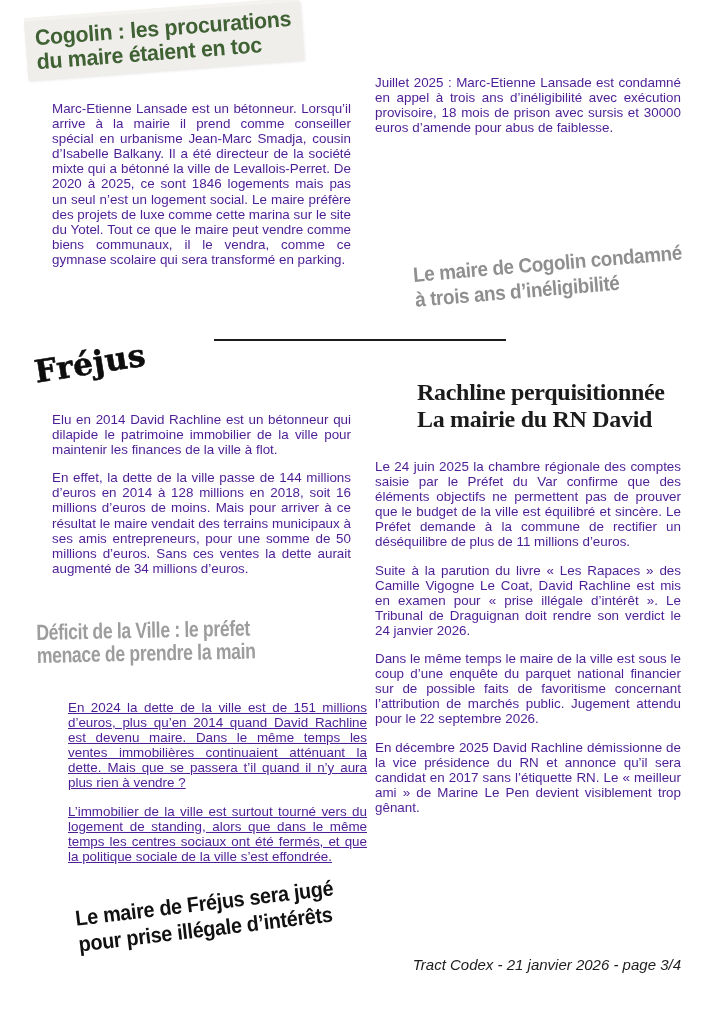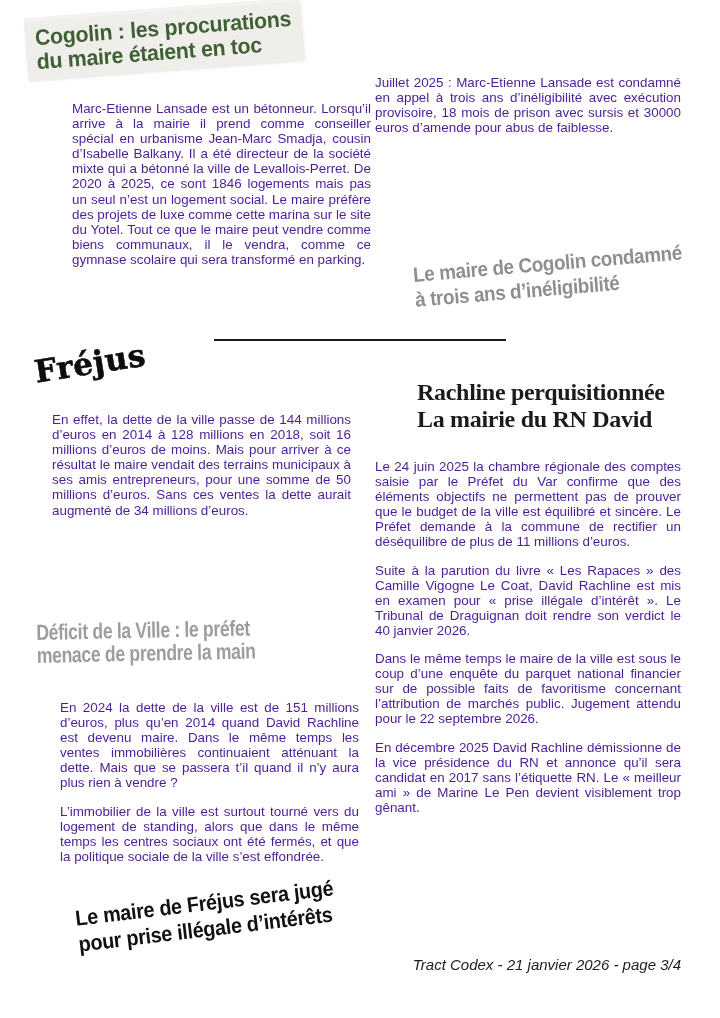--- a/index.html
+++ b/index.html
@@ -86,24 +86,24 @@
   }
 
   
   .footer {
     left: 375px; top: 956px; width: 306px;
     text-align: right; font-style: italic;
     font-size: 15px; color: #1d1d1d;
   }
 
   
-  .col-left-cogolin  { left: 52px;  top: 101px; width: 299px; margin-left: 20px; }
+  .col-left-cogolin  { left: 52px;  top: 101px; width: 299px; }
   .col-right-cogolin { left: 375px; top: 75px;  width: 306px; }
   .col-left-frejus-1 { left: 52px;  top: 412px; width: 299px; }
-  .col-left-frejus-2 { left: 60px;  top: 700px; width: 299px; }
+  .col-left-frejus-2 { left: 68px;  top: 700px; width: 299px; text-decoration: underline; }
   .col-right-frejus  { left: 375px; top: 459px; width: 306px; }
 </style>
 </head>
 <body>
 
 <div class="page">
 
   <div class="abs clip-green">
     <div class="hl">Cogolin : les procurations</div>
     <div class="hl">du maire étaient en toc</div>
@@ -120,20 +120,21 @@
   <div class="abs h-gray-cogolin">
     <div>Le maire de Cogolin condamné</div>
     <div>à trois ans d’inéligibilité</div>
   </div>
 
   <div class="abs separator"></div>
 
   <div class="abs frejus-title">Fréjus</div>
 
   <div class="abs body-text col-left-frejus-1">
+    <p>Elu en 2014 David Rachline est un bétonneur qui dilapide le patrimoine immobilier de la ville pour maintenir les finances de la ville à flot.</p>
     <p>En effet, la dette de la ville passe de 144 millions d’euros en 2014 à 128 millions en 2018, soit 16 millions d’euros de moins. Mais pour arriver à ce résultat le maire vendait des terrains municipaux à ses amis entrepreneurs, pour une somme de 50 millions d’euros. Sans ces ventes la dette aurait augmenté de 34 millions d’euros.</p>
   </div>
 
   <div class="abs h-deficit">
     <div>Déficit de la Ville : le préfet</div>
     <div>menace de prendre la main</div>
   </div>
 
   <div class="abs body-text col-left-frejus-2">
     <p>En 2024 la dette de la ville est de 151 millions d’euros, plus qu’en 2014 quand David Rachline est devenu maire. Dans le même temps les ventes immobilières continuaient atténuant la dette. Mais que se passera t’il quand il n’y aura plus rien à vendre ?</p>
@@ -145,20 +146,20 @@
     <div>pour prise illégale d’intérêts</div>
   </div>
 
   <div class="abs h-rn">
     <div>Rachline perquisitionnée</div>
     <div>La mairie du RN David</div>
   </div>
 
   <div class="abs body-text col-right-frejus">
     <p>Le 24 juin 2025 la chambre régionale des comptes saisie par le Préfet du Var confirme que des éléments objectifs ne permettent pas de prouver que le budget de la ville est équilibré et sincère. Le Préfet demande à la commune de rectifier un déséquilibre de plus de 11 millions d’euros.</p>
-    <p>Suite à la parution du livre « Les Rapaces » des Camille Vigogne Le Coat, David Rachline est mis en examen pour « prise illégale d’intérêt ». Le Tribunal de Draguignan doit rendre son verdict le 40 janvier 2026.</p>
+    <p>Suite à la parution du livre « Les Rapaces » des Camille Vigogne Le Coat, David Rachline est mis en examen pour « prise illégale d’intérêt ». Le Tribunal de Draguignan doit rendre son verdict le 24 janvier 2026.</p>
     <p>Dans le même temps le maire de la ville est sous le coup d’une enquête du parquet national financier sur de possible faits de favoritisme concernant l’attribution de marchés public. Jugement attendu pour le 22 septembre 2026.</p>
     <p>En décembre 2025 David Rachline démissionne de la vice présidence du RN et annonce qu’il sera candidat en 2017 sans l’étiquette RN. Le « meilleur ami » de Marine Le Pen devient visiblement trop gênant.</p>
   </div>
 
   <div class="abs footer">Tract Codex - 21 janvier 2026 - page 3/4</div>
 
 </div>
 
 </body></html>

